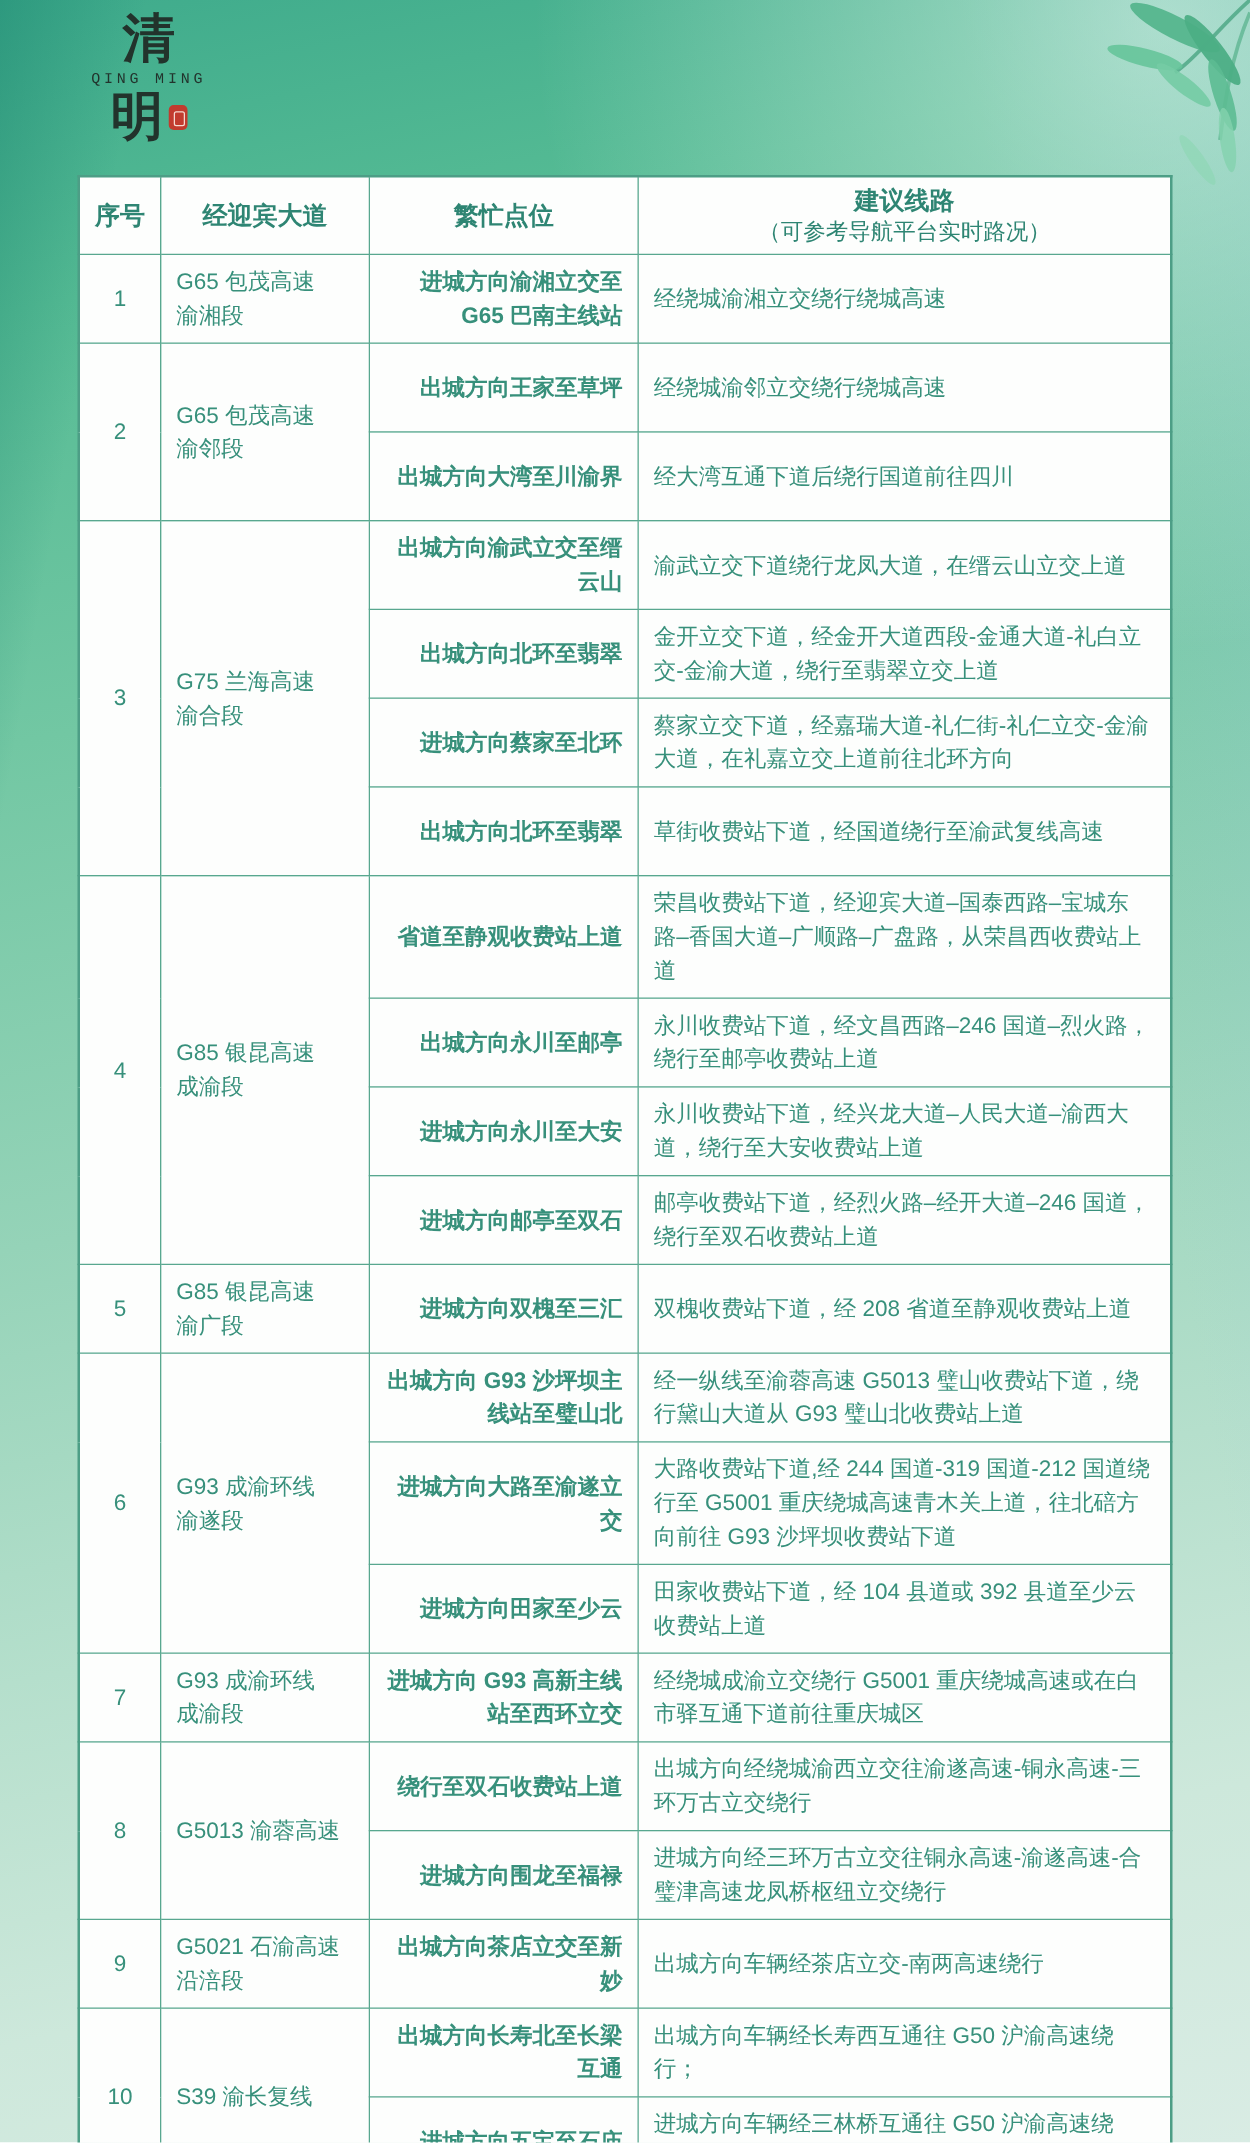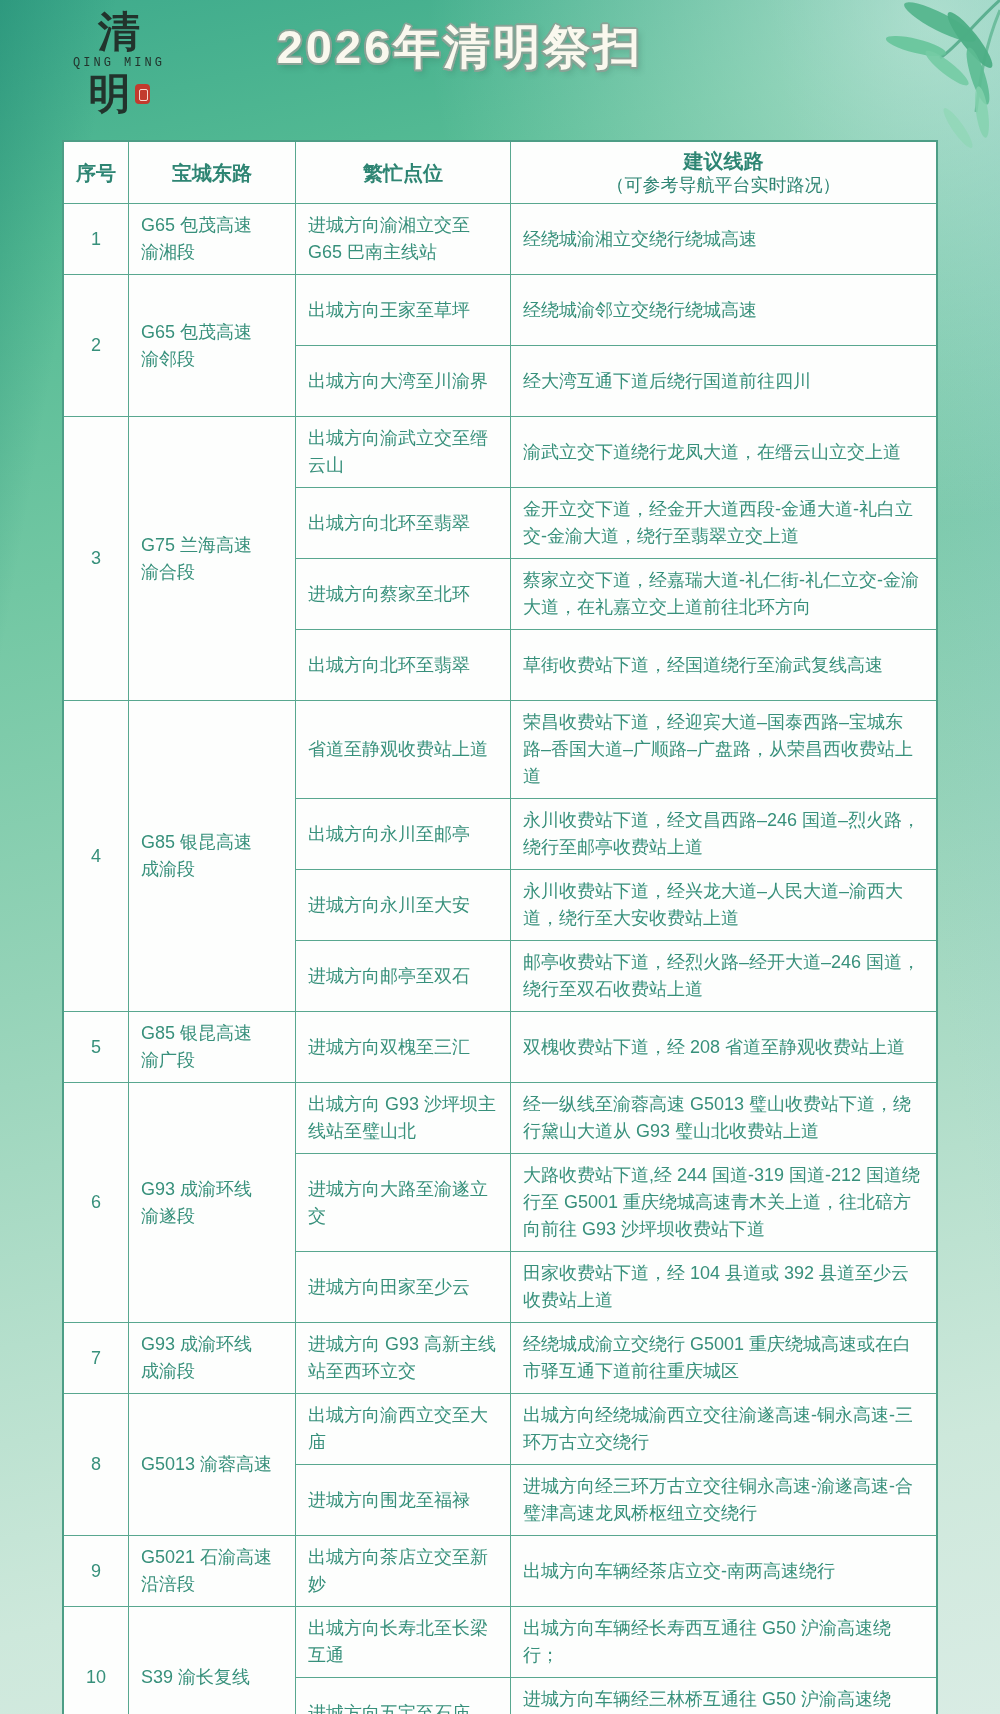--- a/index.html
+++ b/index.html
@@ -44,21 +44,21 @@
     vertical-align:middle;word-break:break-word;
   }
   .routes th{color:#2e8573;font-size:20px;font-weight:bold;padding:6px 4px;line-height:1.3;}
   .routes th .h-sub{font-size:18px;font-weight:normal;}
   .routes td{color:#37907b;font-size:18px;line-height:1.5;padding:8px 12px;}
   .col-no{width:56px;}
   .col-sec{width:158px;}
   .col-point{width:206px;}
   .c-no{text-align:center;font-size:20px;}
   .c-sec{white-space:pre-line;}
-  .c-point{text-align:left;height:54px;padding:8px 10px;}
+  .c-point{text-align:right;height:54px;padding:8px 10px;font-weight:bold;}
   .c-route{text-align:left;}
 </style>
 </head>
 <body>
 
 <div class="bg"></div>
 
 <svg class="leaves" width="210" height="160" viewBox="0 0 210 160">
   <path d="M210 0 C 185 22 168 46 150 58" stroke="#4aa582" stroke-width="3" fill="none" opacity="0.8"></path>
   <path d="M210 10 C 195 45 190 80 186 112" stroke="#55b08a" stroke-width="3" fill="none" opacity="0.7"></path>
@@ -74,28 +74,27 @@
 <div class="logo">
   <div class="ch">清</div>
   <div class="rom">QING MING</div>
   <div class="bottomline">
     <span class="ch">明</span>
     <span class="seal"></span>
   </div>
 </div>
 
 <div class="title">
-  <div class="title-line">2026年清明祭扫</div>
 </div>
 
 <table class="routes">
   <thead>
     <tr>
       <th class="col-no">序号</th>
-      <th class="col-sec">宝城东路</th>
+      <th class="col-sec">经迎宾大道</th>
       <th class="col-point">繁忙点位</th>
       <th class="col-route">
         <div>建议线路</div>
         <div class="h-sub">（可参考导航平台实时路况）</div>
       </th>
     </tr>
   </thead>
   <tbody>
       <tr>
         <td class="c-no" rowspan="1">1</td>
@@ -178,21 +177,21 @@
       <tr>
         <td class="c-no" rowspan="1">7</td>
         <td class="c-sec" rowspan="1">G93 成渝环线
 成渝段</td>
         <td class="c-point">进城方向 G93 高新主线站至西环立交</td>
         <td class="c-route">经绕城成渝立交绕行 G5001 重庆绕城高速或在白市驿互通下道前往重庆城区</td>
       </tr>
       <tr>
         <td class="c-no" rowspan="2">8</td>
         <td class="c-sec" rowspan="2">G5013 渝蓉高速</td>
-        <td class="c-point">出城方向渝西立交至大庙</td>
+        <td class="c-point">绕行至双石收费站上道</td>
         <td class="c-route">出城方向经绕城渝西立交往渝遂高速-铜永高速-三环万古立交绕行</td>
       </tr>
       <tr>
         <td class="c-point">进城方向围龙至福禄</td>
         <td class="c-route">进城方向经三环万古立交往铜永高速-渝遂高速-合璧津高速龙凤桥枢纽立交绕行</td>
       </tr>
       <tr>
         <td class="c-no" rowspan="1">9</td>
         <td class="c-sec" rowspan="1">G5021 石渝高速
 沿涪段</td>

